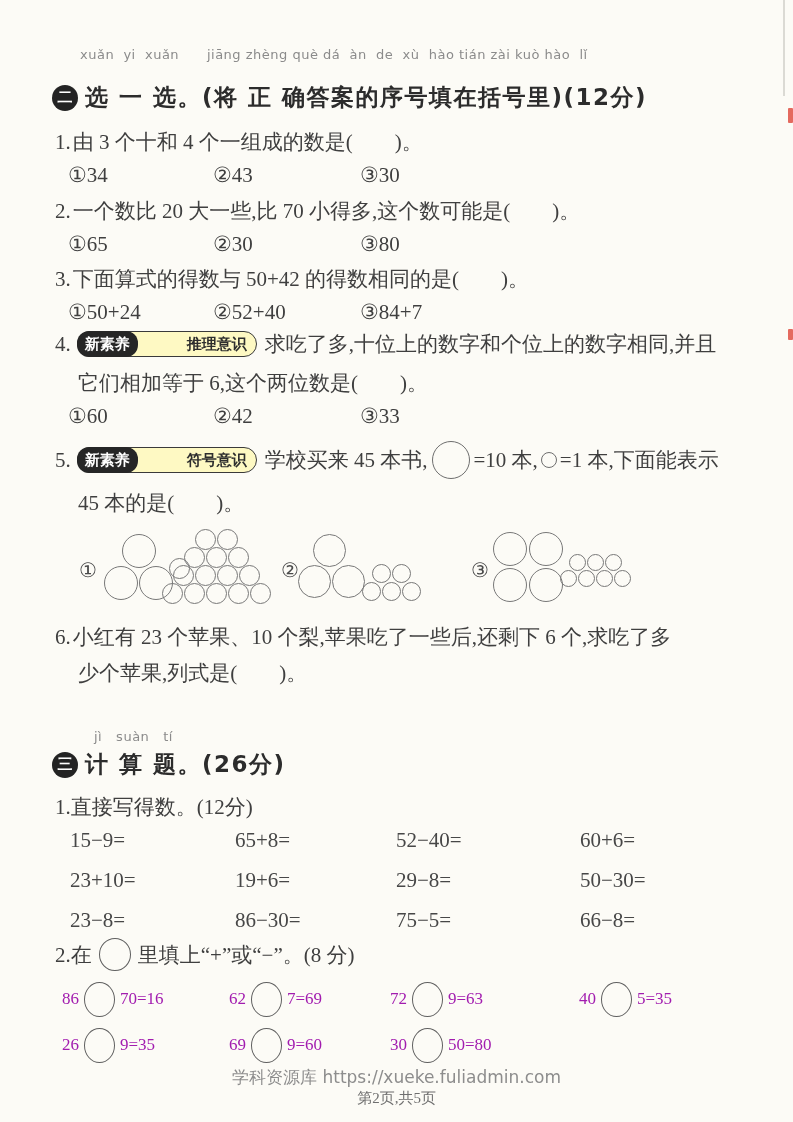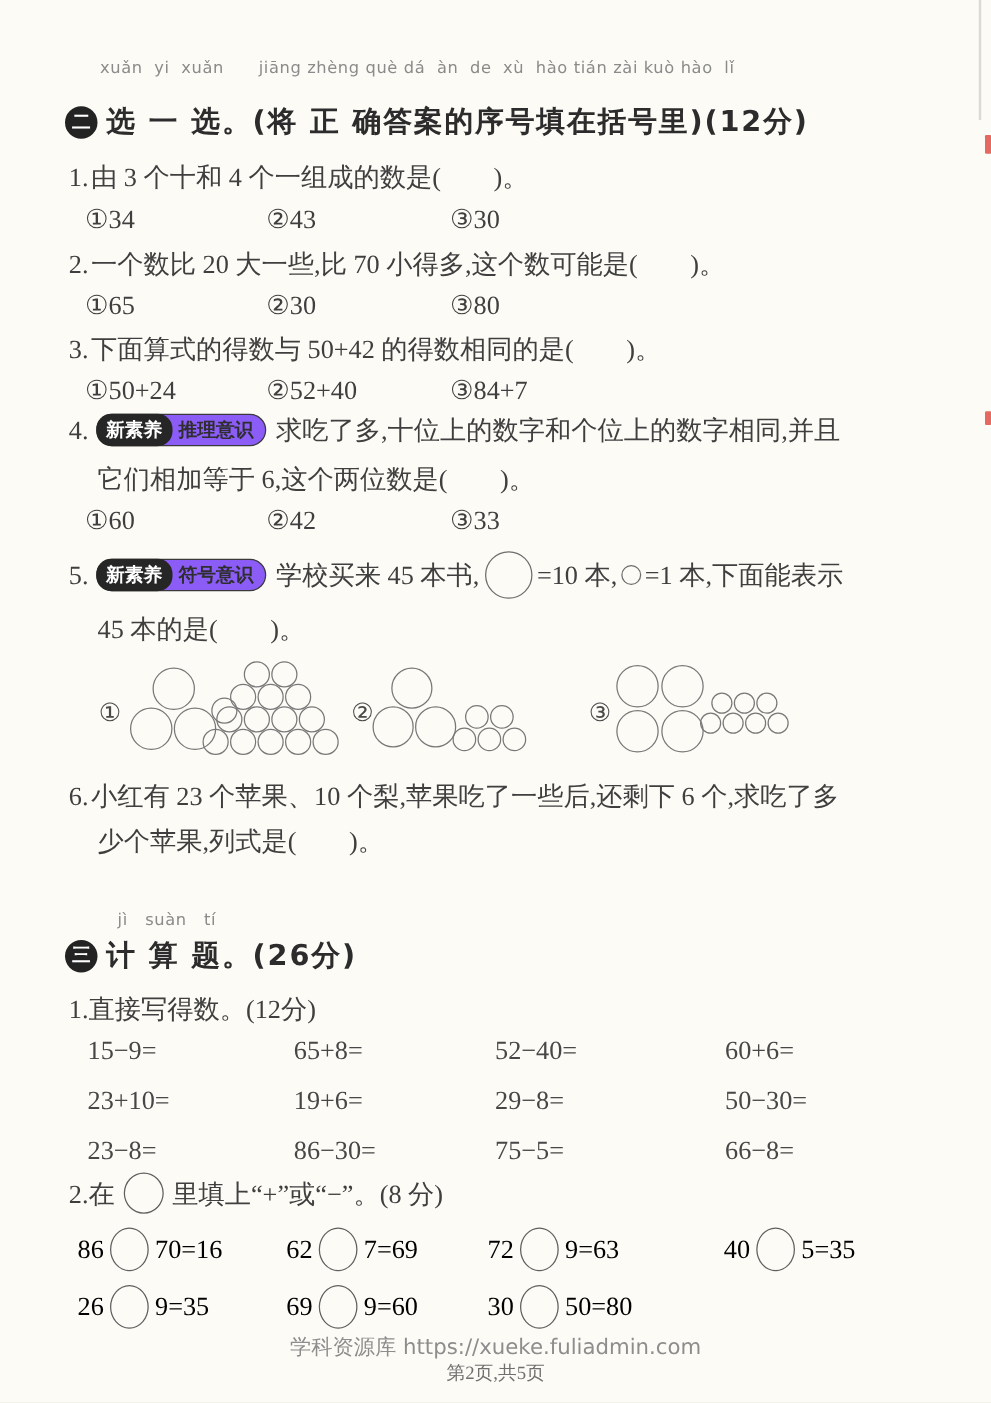--- a/index.html
+++ b/index.html
@@ -32,21 +32,21 @@
   .qline{font-size:21px;line-height:30px;white-space:pre;color:#3f3f3f;}
   .qnum{margin-right:2px;}
   .opts{
     display:grid;grid-template-columns:145px 147px auto;
     font-size:21px;color:#3f3f3f;white-space:pre;
   }
   .badge-group{
     display:inline-flex;align-items:center;
     border:1.5px solid #3a3a3a;border-radius:13px;
     padding:0 9px 0 0;margin:0 8px 0 4px;height:24px;
-    background:#8b5cf6;vertical-align:middle;
+    background:#fef9c3;vertical-align:middle;gap:44px;
   }
   .badge-dark{
     background:#262626;color:#fff;border-radius:12px;
     padding:1px 8px;margin:-1px 5px -1px -1px;height:24px;
     display:flex;align-items:center;
     font-family:"DejaVu Sans",sans-serif;font-weight:bold;font-size:15px;white-space:pre;
   }
   .badge-light{
     font-family:"DejaVu Sans",sans-serif;font-weight:bold;font-size:15px;
     color:#2e2e2e;white-space:pre;
@@ -61,21 +61,21 @@
     border-radius:50%;vertical-align:middle;margin:0 3px;flex:0 0 auto;
   }
   .dcircle{position:absolute;border:1.6px solid #787878;border-radius:50%;background:transparent;}
   .diag-label{font-size:20px;color:#4a4a4a;}
   .calc-grid{
     display:grid;grid-template-columns:165px 161px 184px auto;
     grid-auto-rows:40px;font-size:21px;color:#474747;white-space:pre;align-items:center;
   }
   .fill-grid{
     display:grid;grid-template-columns:167px 161px 189px auto;
-    grid-auto-rows:46px;font-size:21px;color:#000000;align-items:center;
+    grid-auto-rows:46px;font-size:17px;color:#a21caf;align-items:center;
   }
   .fcell{display:flex;align-items:center;white-space:pre;}
   .fo-circle{
     display:inline-block;width:29px;height:33px;border:1.5px solid #5f5f5f;
     border-radius:50%;margin:0 5px;flex:0 0 auto;background:transparent;
   }
   .fo-circle.title-circle{width:30px;height:31px;margin:0 7px;}
   .footer1{width:100%;text-align:center;font-family:"DejaVu Sans",sans-serif;font-size:17px;color:#8d8d8d;}
   .footer2{width:100%;text-align:center;font-size:15px;color:#6f6f6f;}
   .scan-line{background:#dbdad4;}

